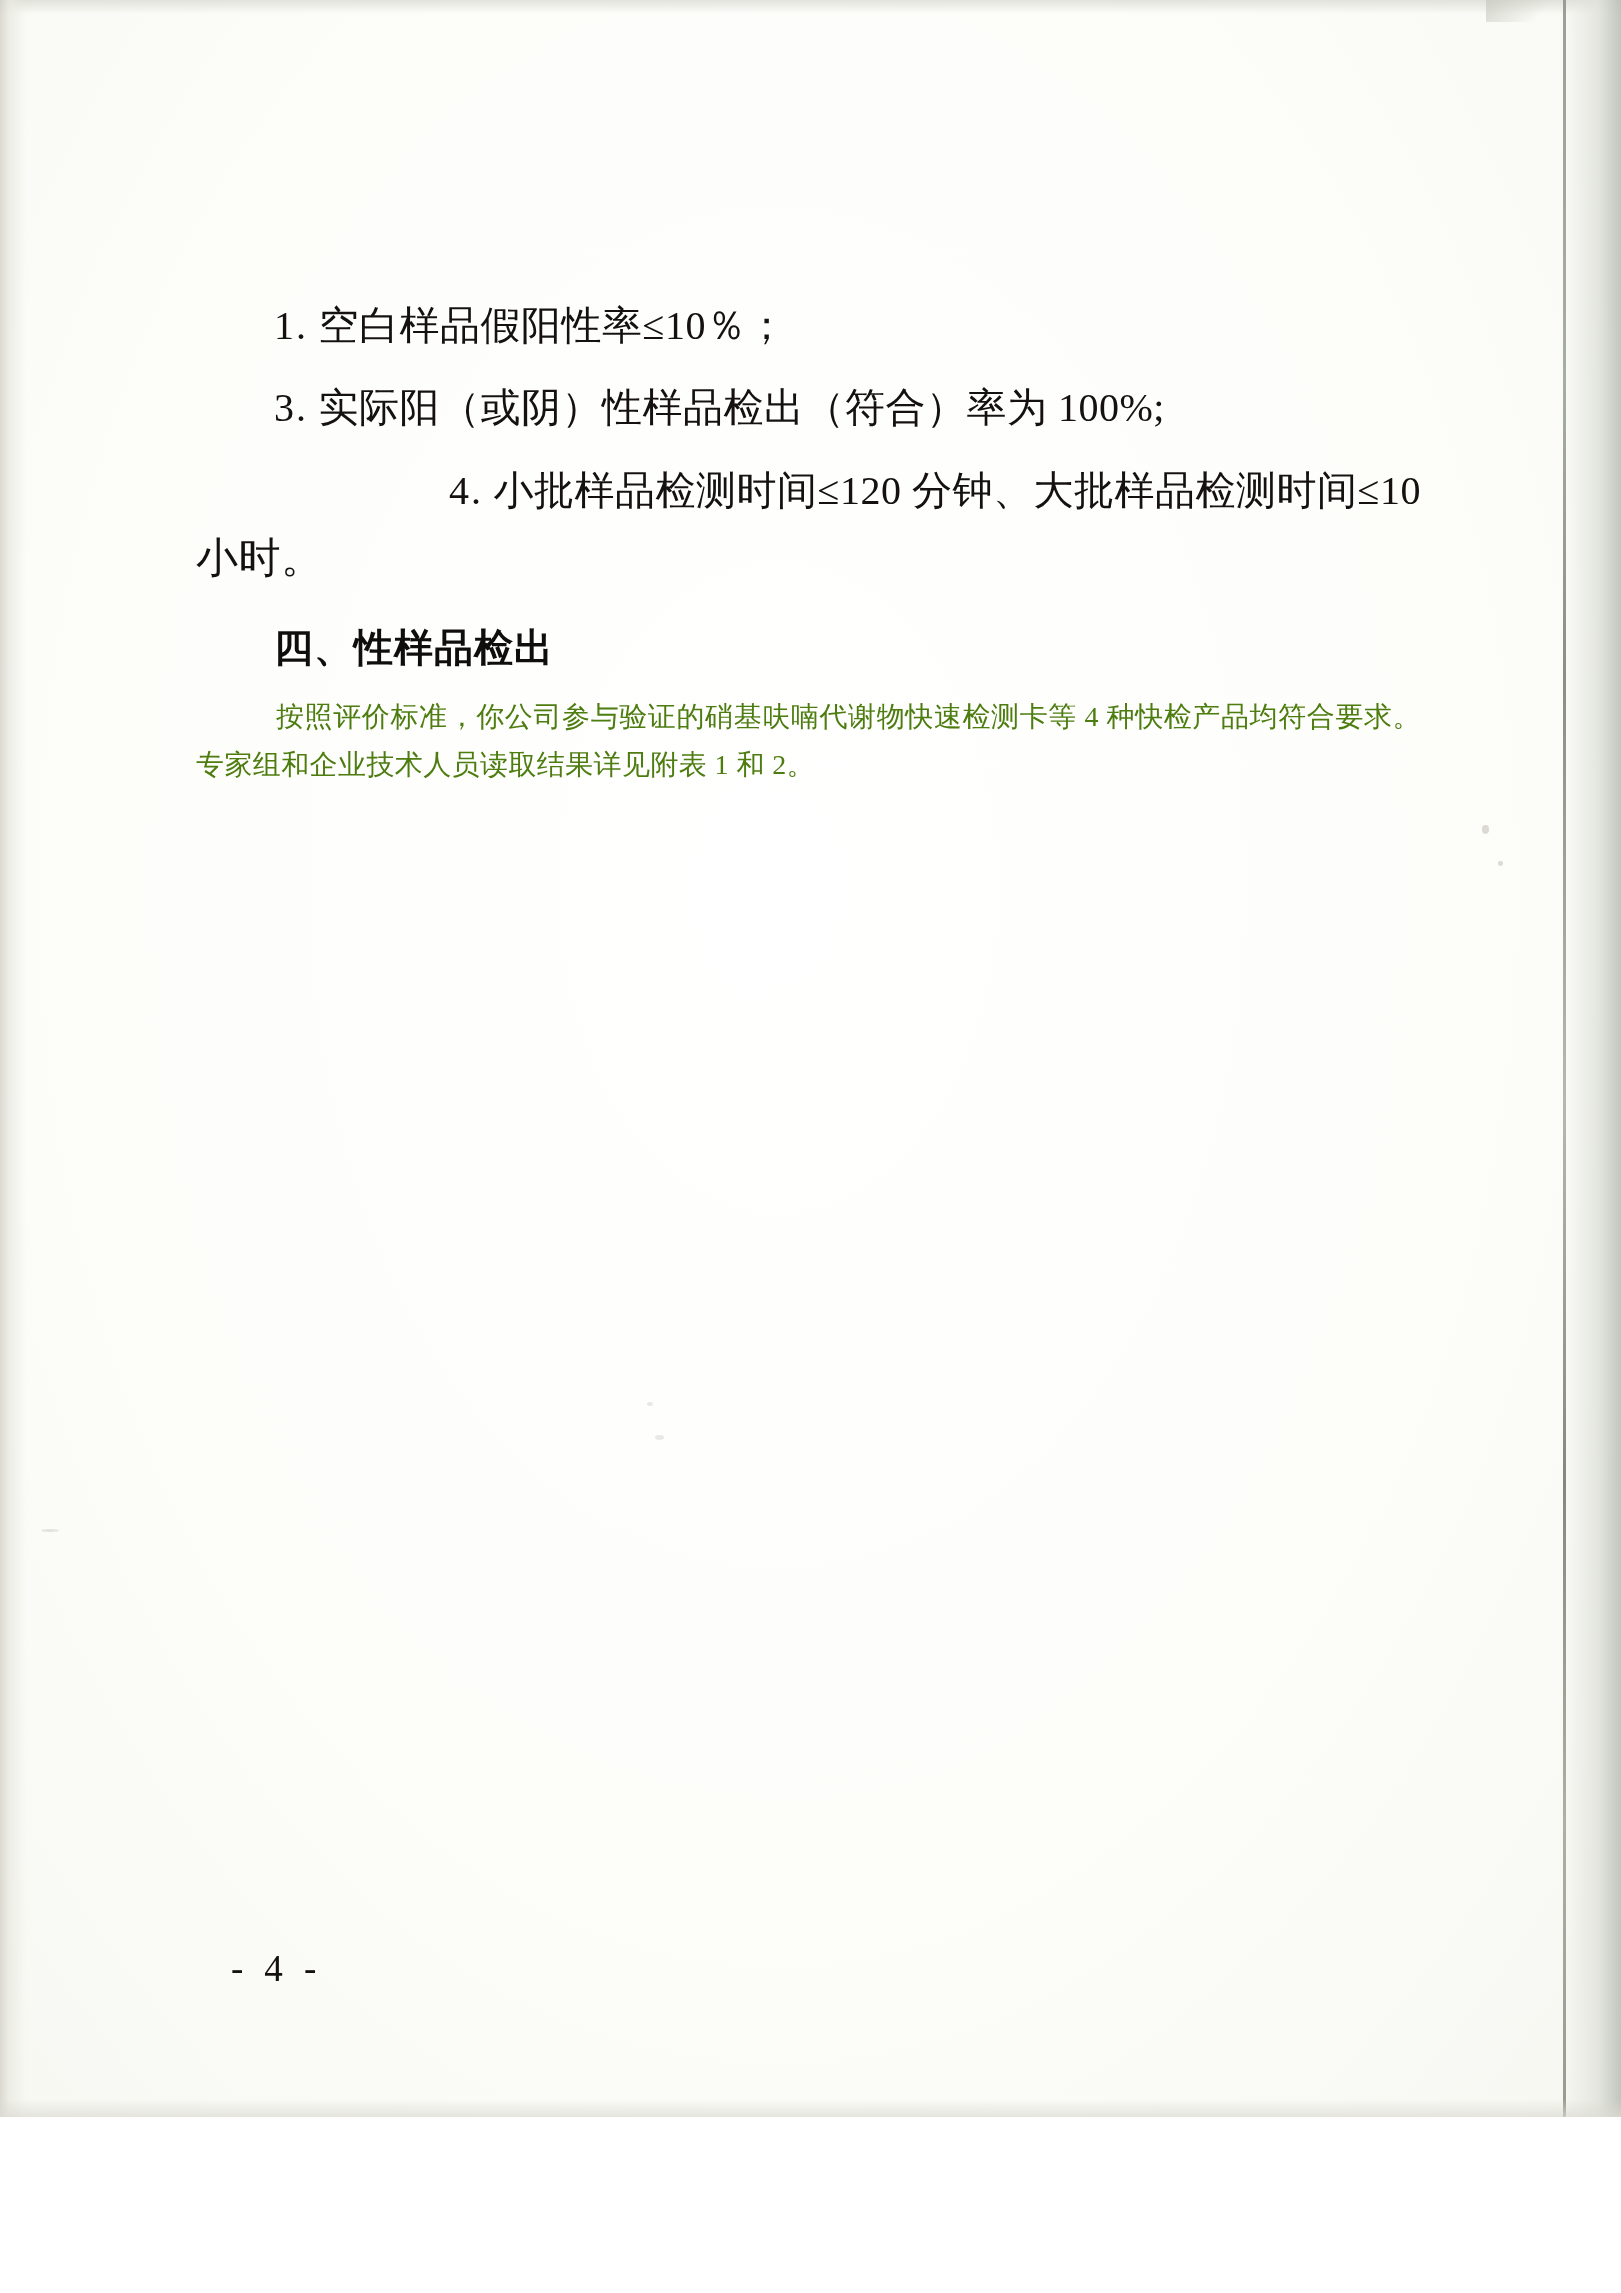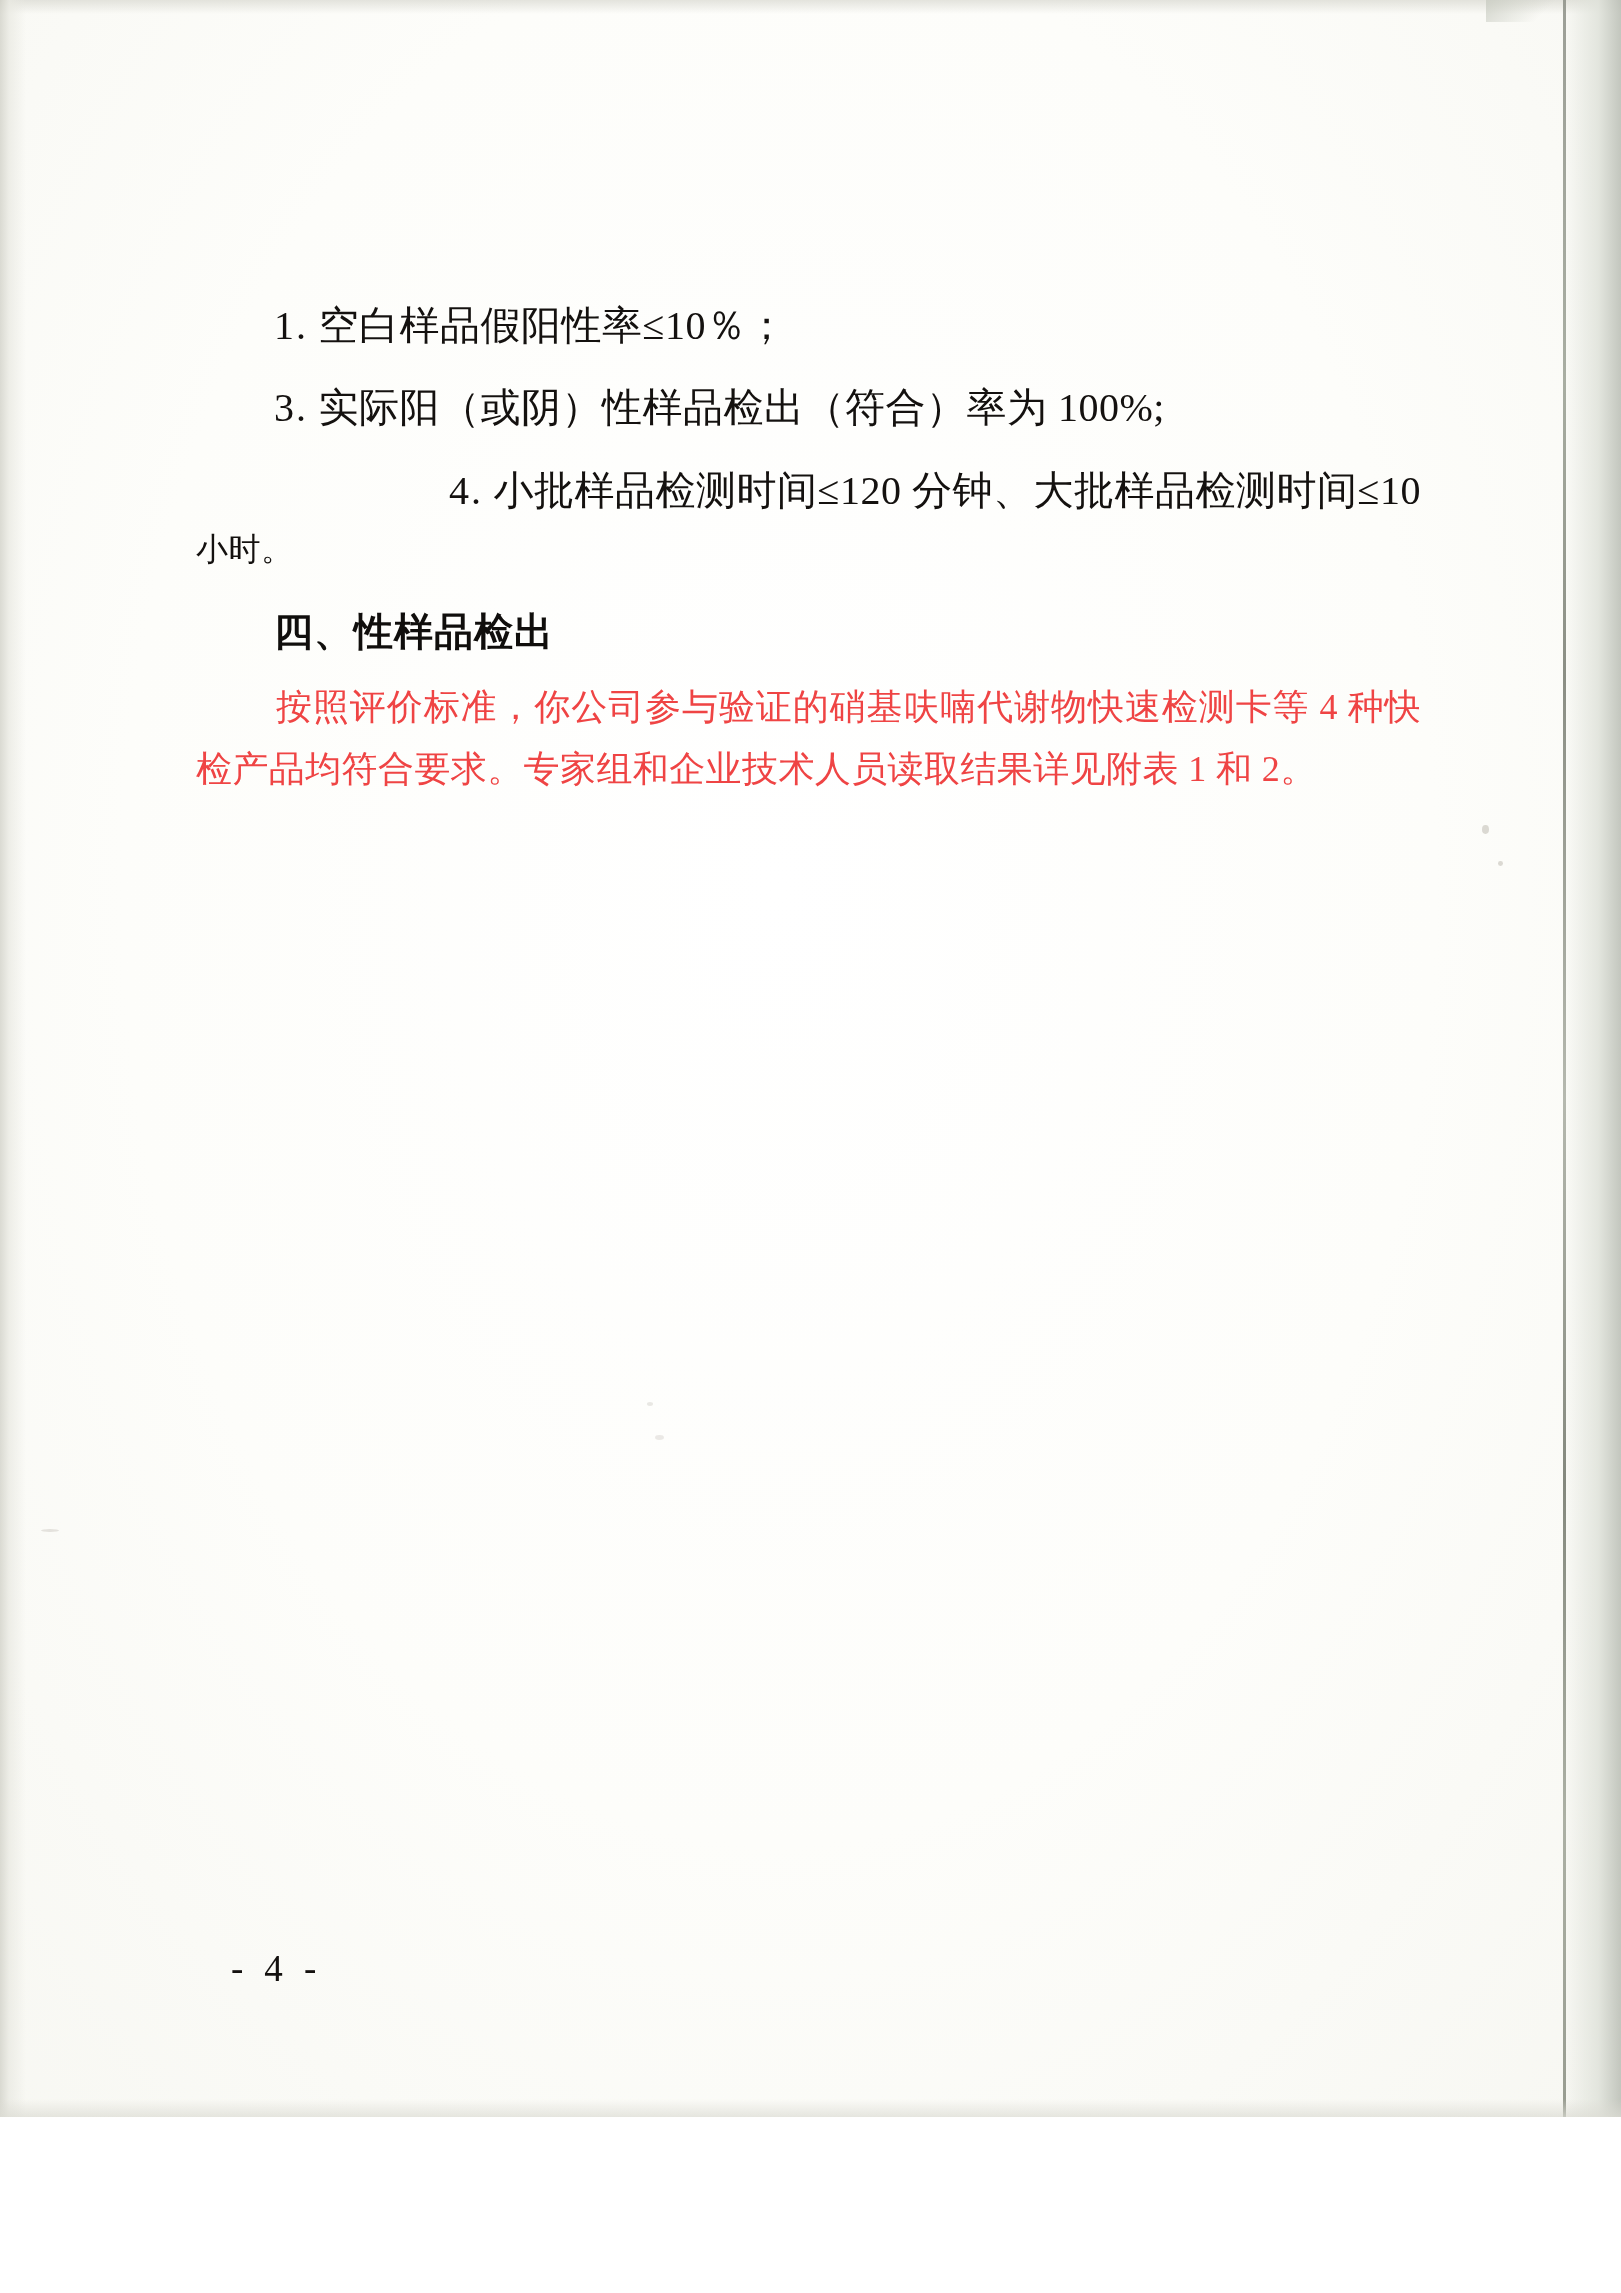--- a/index.html
+++ b/index.html
@@ -88,21 +88,21 @@
     line-height: 1.62;
     color: #14110f;
     margin: 0 0 17.6px 0;
     text-indent: 78px;
     letter-spacing: 0.5px;
   }
   .list-item .num {
     letter-spacing: 2px;
   }
   .para-continue {
-    font-size: 32px;
+    font-size: 42px;
     line-height: 1.62;
     color: #14110f;
     margin: 0 0 17.6px 0;
     text-indent: 0;
     letter-spacing: 0.5px;
   }
   .item4 {
     margin-bottom: 0;
     text-align: right;
   }
@@ -110,23 +110,23 @@
     font-family: "DejaVu Sans", "Liberation Sans", sans-serif;
     font-weight: bold;
     font-size: 39px;
     line-height: 1.6;
     color: #100e0c;
     margin: 25.5px 0 13.7px 0;
     text-indent: 78px;
     letter-spacing: 1px;
   }
   .body-para {
-    font-size: 36px;
+    font-size: 28px;
     line-height: 1.72;
-    color: #ef4444;
+    color: #4d7c0f;
     margin: 0;
     text-indent: 80px;
     letter-spacing: 0.4px;
     text-align: justify;
   }
 
   .page-number {
     position: absolute;
     left: 231px;
     bottom: 127px;

